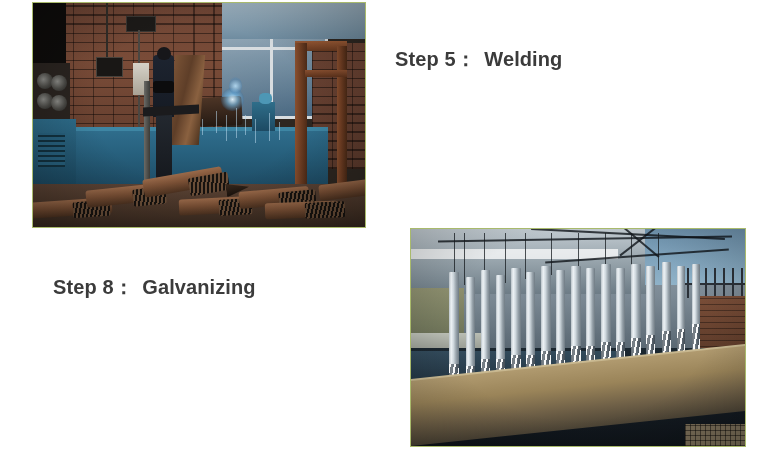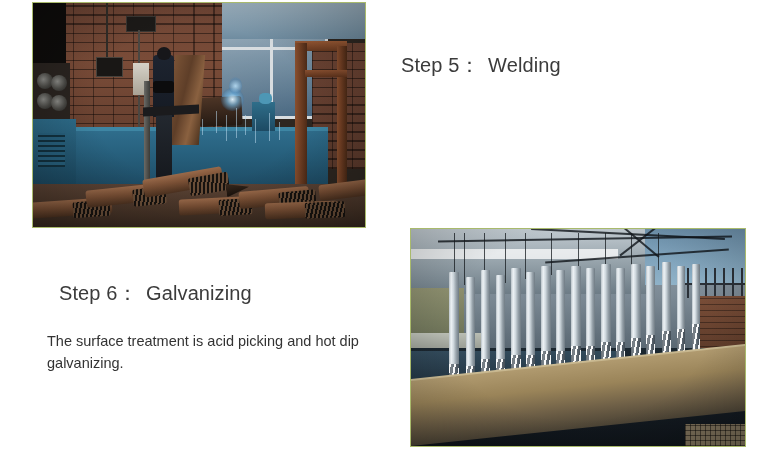--- a/index.html
+++ b/index.html
@@ -352,25 +352,25 @@
   .g-vignette {
     position: absolute; left: 0; top: 0; right: 0; bottom: 0;
     background: radial-gradient(ellipse at 50% 45%, rgba(0,0,0,0) 55%, rgba(0,0,0,0.22) 100%);
     pointer-events: none;
   }
 
   
   .step-block { position: absolute; }
   .step-title {
     font-size: 20px;
-    font-weight: normal;
+    font-weight: bold;
     color: #3b3b3b;
     letter-spacing: 0.1px;
     white-space: nowrap;
-    margin: 12px;
+    margin: 6px;
   }
   .step-title .sep { letter-spacing: 3px; }
   .step-body {
     font-size: 14.5px;
     color: #333333;
     line-height: 1.55;
     margin: 0;
   }
   #step5-block { left: 389px; top: 40px; width: 360px; }
   #step5-block .step-body { margin-top: 24px; width: 330px; }
@@ -473,23 +473,22 @@
   </div>
 
   <div class="step-block" id="step5-block">
     <div class="step-title">
       <span>Step 5</span><span class="sep">：</span> <span>Welding</span>
     </div>
   </div>
 
   <div class="step-block" id="step6-block">
     <div class="step-title">
-      <span>Step 6</span><span class="sep">：</span> <span>Galvanizing</span>
+      <span>Step 8</span><span class="sep">：</span> <span>Galvanizing</span>
     </div>
-    <p class="step-body">The surface treatment is acid picking and hot dip galvanizing.</p>
   </div>
 
   <div class="photo-frame" id="photo-galvanizing">
     <div class="photo-inner">
       <div class="g-bg"></div>
       <div class="g-wall"></div>
       <div class="g-wallstripe"></div>
       <div class="g-skyright"></div>
       <div class="g-fence"></div>
       <div class="g-fence-rail"></div>

